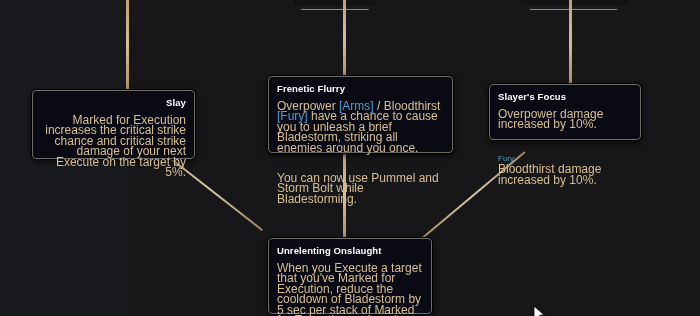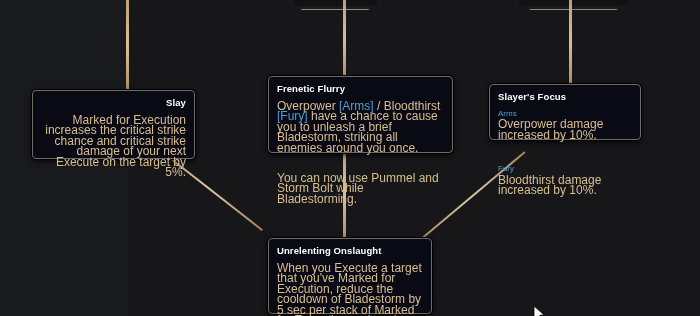--- a/index.html
+++ b/index.html
@@ -132,21 +132,20 @@
 
   <div class="tooltip" style="left:268px; top:76px; width:185px; height:77px;">
     <div class="tt-title">Frenetic Flurry</div>
     <div class="tt-body"><span>Overpower </span><span class="tag">[Arms]</span><span> / Bloodthirst </span><span class="tag">[Fury]</span><span> have a chance to cause you to unleash a brief Bladestorm, striking all enemies around you once.</span></div>
     <div class="tt-body">You can now use Pummel and Storm Bolt while Bladestorming.</div>
   </div>
 
   <div class="tooltip" style="left:489px; top:84px; width:152px; height:56px;">
     <div class="tt-title">Slayer's Focus</div>
     <div class="tt-group">
-      <div class="tt-spec spec-arms">Arms</div>
       <div class="tt-body">Overpower damage increased by 10%.</div>
     </div>
     <div class="tt-group">
       <div class="tt-spec spec-fury">Fury</div>
       <div class="tt-body">Bloodthirst damage increased by 10%.</div>
     </div>
   </div>
 
   <div class="tooltip" style="left:268px; top:238px; width:164px; height:76px;padding-left:8px;">
     <div class="tt-title">Unrelenting Onslaught</div>

